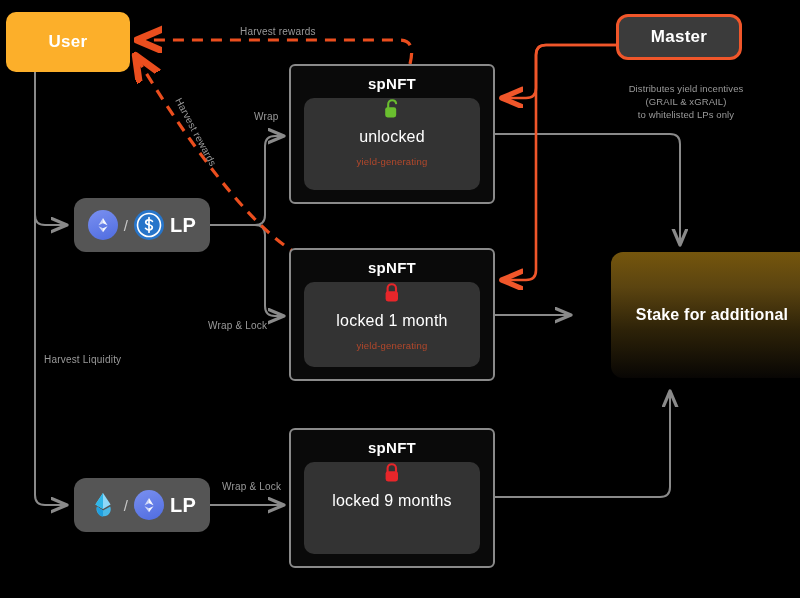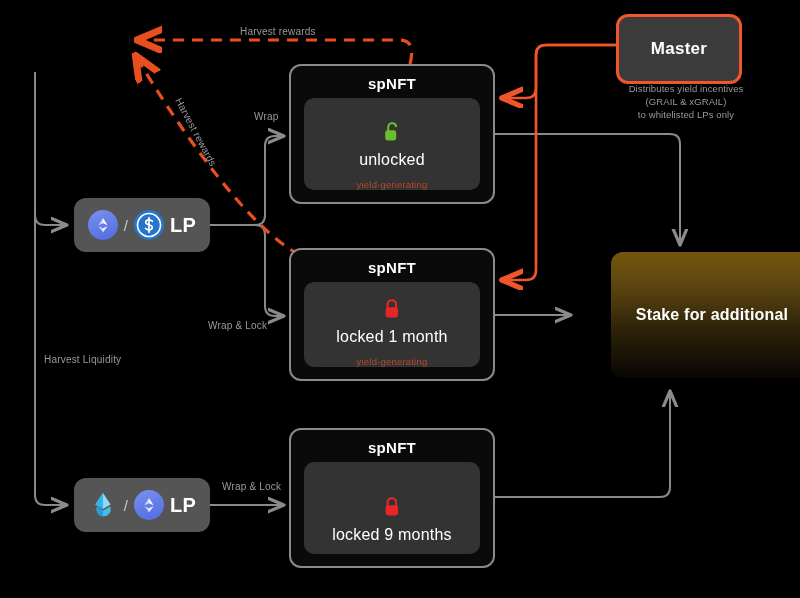--- a/index.html
+++ b/index.html
@@ -48,21 +48,21 @@
     font-size: 17px;
     font-weight: 700;
     letter-spacing: 0.3px;
   }
 
   
   .master-node {
     left: 616px;
     top: 14px;
     width: 126px;
-    height: 70px;
+    height: 46px;
     background: #3B3B3B;
     border: 3px solid #F0562A;
     border-radius: 12px;
   }
   .master-node .label {
     color: #ffffff;
     font-size: 17px;
     font-weight: 700;
     letter-spacing: 0.3px;
   }
@@ -109,21 +109,21 @@
     font-weight: 700;
     letter-spacing: 0.3px;
   }
 
   
   .spnft {
     position: absolute;
     box-sizing: border-box;
     background: #0a0a0a;
     border: 2px solid #8a8a8a;
-    border-radius: 12px;
+    border-radius: 6px;
     display: flex;
     flex-direction: column;
     align-items: center;
   }
   .spnft-title {
     color: #ffffff;
     font-size: 15px;
     font-weight: 700;
     letter-spacing: 0.3px;
     margin-top: 9px;
@@ -131,21 +131,21 @@
   }
   .spnft-inner {
     background: #333333;
     border-radius: 10px;
     width: calc(100% - 26px);
     flex: 1;
     margin-bottom: 12px;
     display: flex;
     flex-direction: column;
     align-items: center;
-    justify-content: flex-end;
+    justify-content: flex-start;
   }
   .lock-icon { display: block; margin-bottom: 4px; }
   .spnft-state {
     color: #ffffff;
     font-size: 16px;
     font-weight: 400;
     letter-spacing: 0.2px;
   }
   .spnft-sub {
     color: #B4482B;
@@ -256,20 +256,23 @@
 
     <g>
       <path d="M410,64 Q416,40 400,40 L140,40" fill="none" stroke="#EB4E1E" stroke-width="3.2" stroke-dasharray="11 8" stroke-linecap="butt" marker-end="url(#arrowDash)"></path>
     </g>
 
     <g>
       <path d="M300,255 C250,230 180,130 137,58" fill="none" stroke="#EB4E1E" stroke-width="3.2" stroke-dasharray="11 8" stroke-linecap="butt" marker-end="url(#arrowDash)"></path>
     </g>
   </svg>
 
+  <div class="node user-node">
+    <span class="label">User</span>
+  </div>
 
   <div class="node master-node">
     <span class="label">Master</span>
   </div>
   <div class="master-caption">
     <div>Distributes yield incentives</div>
     <div>(GRAIL &amp; xGRAIL)</div>
     <div>to whitelisted LPs only</div>
   </div>
 

